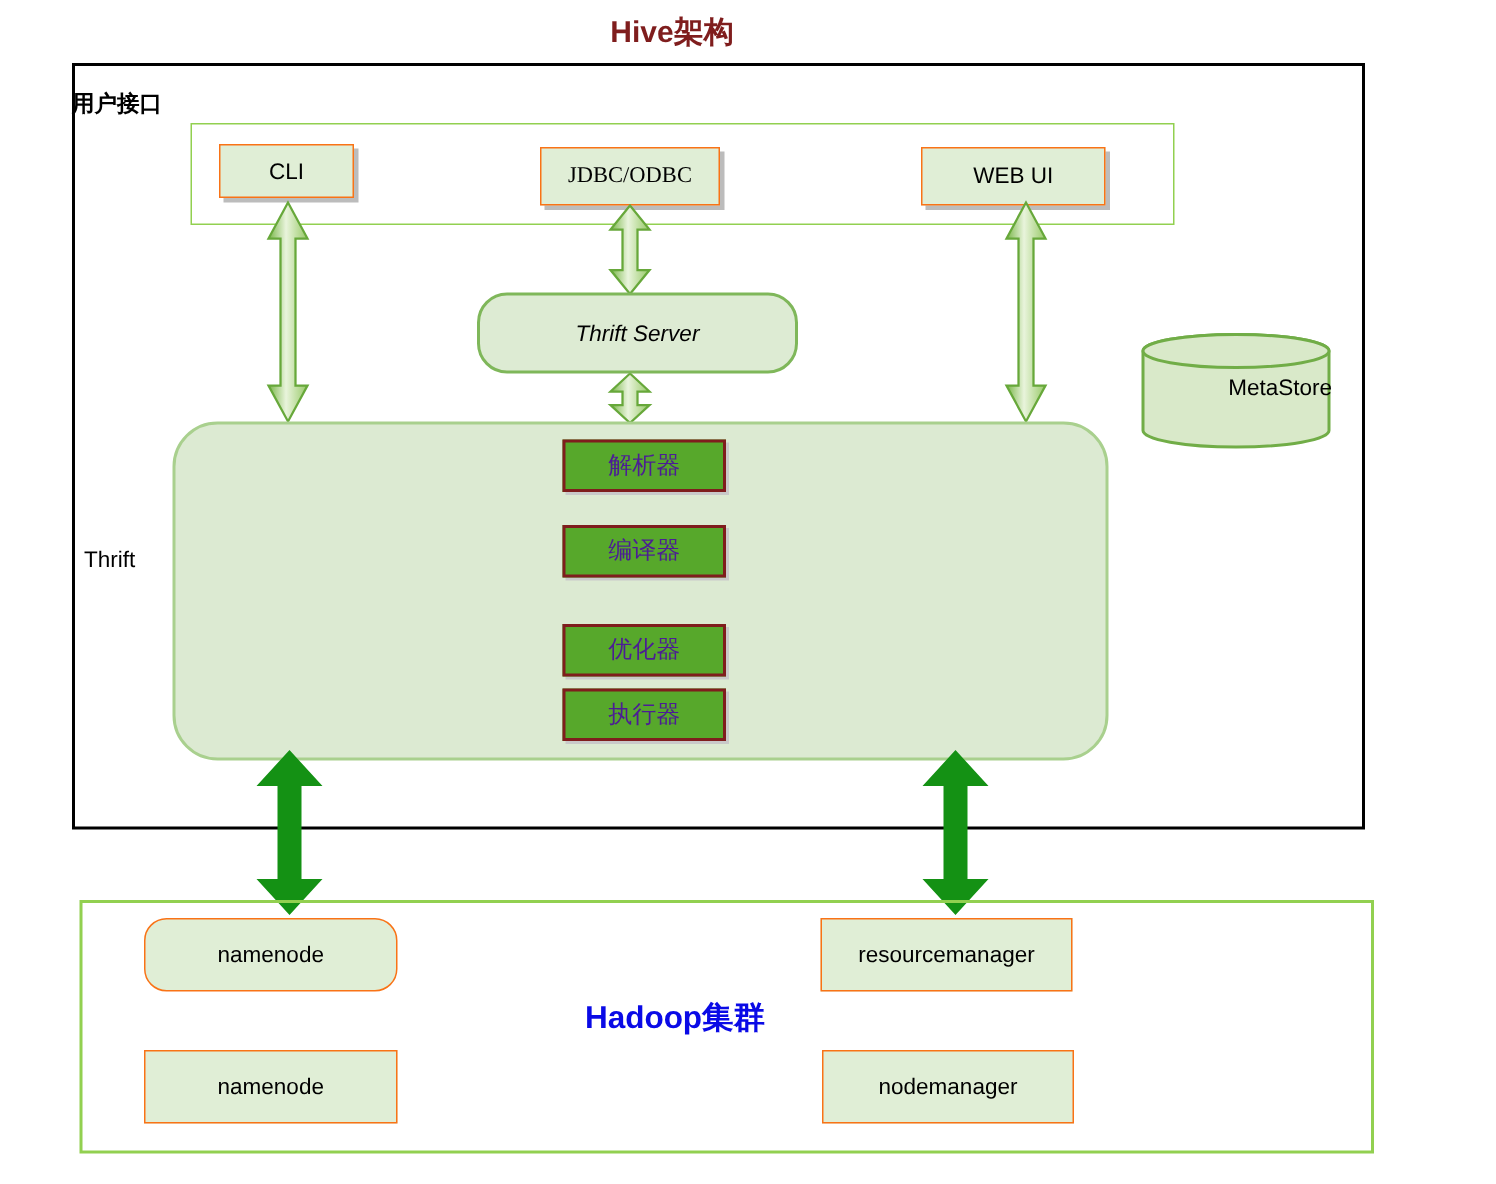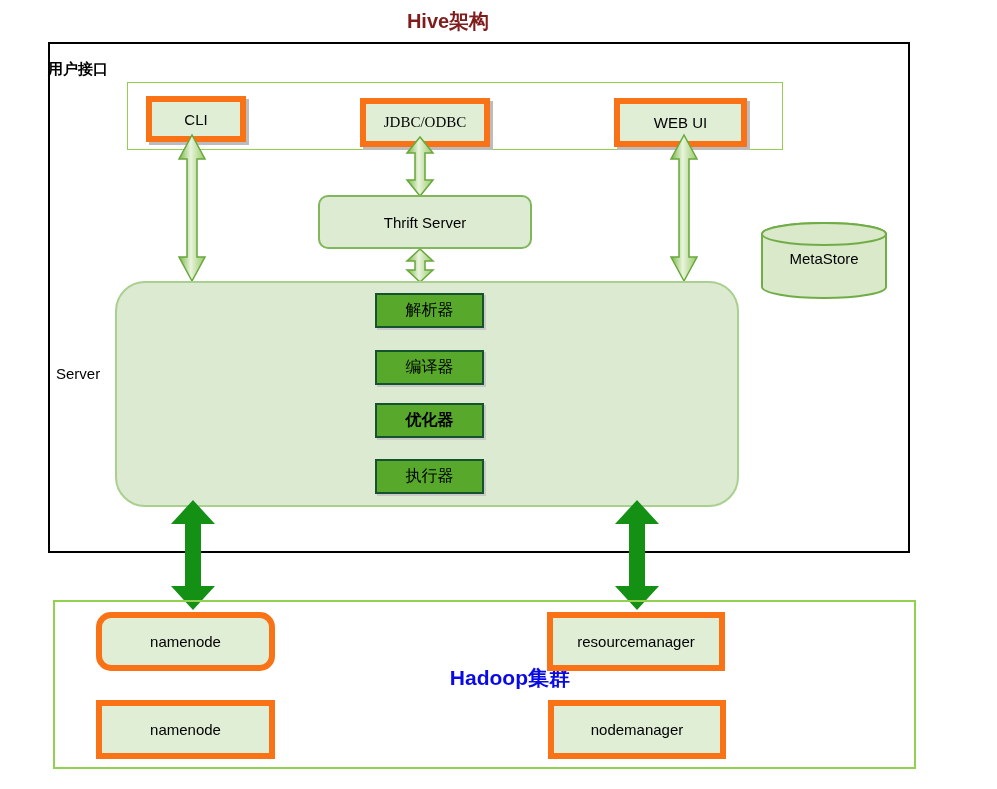--- a/index.html
+++ b/index.html
@@ -16,56 +16,56 @@
   .outer-box{
     left:48px;top:42px;width:858px;height:507px;
     border:2px solid #000000;background:transparent;
   }
   .ui-label{left:48px;top:60px;font-size:15px;font-weight:bold;}
   .ui-container{
     left:127px;top:82px;width:654px;height:66px;
     border:1px solid #92d050;
   }
   .node-box{
-    background:#e0eed6;border:6px solid #f97316;
+    background:#e0eed6;border:1px solid #f97316;
     display:flex;align-items:center;justify-content:center;
     font-size:15px;color:#000;
   }
   .shadowed{box-shadow:3px 3px 0 #bcbcbc;}
   .cli{left:146px;top:96px;width:88px;height:34px;}
   .jdbc{left:360px;top:98px;width:118px;height:37px;font-family:Liberation Serif, serif;}
   .webui{left:614px;top:98px;width:121px;height:37px;}
   .thrift{
-    left:318px;top:195px;width:210px;height:50px;border-radius:10px;
+    left:318px;top:195px;width:210px;height:50px;border-radius:20px;
     background:#ddebd3;border:2px solid #7fb75a;
-    display:flex;align-items:center;justify-content:center;font-size:15px;
+    display:flex;align-items:center;justify-content:center;font-size:15px;font-style:italic;
   }
   .driver-box{
     left:115px;top:281px;width:620px;height:222px;border-radius:30px;
     background:#dcead2;border:2px solid #a9d08e;
   }
   .driver-label{left:56px;top:365px;font-size:15px;color:#000;}
   .component{
     left:375px;width:105px;height:31px;
-    background:#57a82b;border:2px solid #14532d;
+    background:#57a82b;border:2px solid #7f1d1d;
     box-shadow:2px 2px 0 #c9c9c9;
     display:flex;align-items:center;justify-content:center;
-    color:#000000;font-size:16px;
+    color:#4c1d95;font-size:16px;
   }
-  .comp0{top:293px;} .comp1{top:350px;} .comp2{top:403px;font-weight:bold;} .comp3{top:459px;}
+  .comp0{top:293px;} .comp1{top:350px;} .comp2{top:416px;} .comp3{top:459px;}
   .metastore-wrap{left:760px;top:220px;width:128px;height:82px;}
   .metastore-label{
-    left:760px;top:250px;width:128px;text-align:center;font-size:15px;
+    left:760px;top:250px;width:128px;text-align:right;font-size:15px;
   }
   .hadoop-box{
     left:53px;top:600px;width:859px;height:165px;
     border:2px solid #92d050;
   }
   .hadoop-label{
-    left:330px;top:664px;width:240px;text-align:right;
+    left:330px;top:664px;width:240px;text-align:center;
     font-size:21px;font-weight:bold;color:#0a0ae6;
   }
   .namenode{left:96px;top:612px;width:167px;height:47px;border-radius:15px;}
   .datanode{left:96px;top:700px;width:167px;height:47px;}
   .resourcemanager{left:547px;top:612px;width:166px;height:47px;}
   .nodemanager{left:548px;top:700px;width:166px;height:47px;}
   svg.arrow{display:block;overflow:visible;}
   svg.arrow.light polygon{fill:url(#lg);stroke:#67a83a;stroke-width:1.5;}
   svg.arrow.dark polygon{fill:#149114;stroke:none;}
 </style>
@@ -107,21 +107,21 @@
 
 <div class="abs thrift">Thrift Server</div>
 
 <svg class="abs metastore-wrap" viewBox="0 0 128 82">
   <path d="M2,14 a62,11 0 0 1 124,0 v53 a62,11 0 0 1 -124,0 z" fill="#d9e9c9" stroke="#71ad47" stroke-width="2"></path>
   <ellipse cx="64" cy="14" rx="62" ry="11" fill="#d9e9c9" stroke="#71ad47" stroke-width="2"></ellipse>
 </svg>
 <div class="abs metastore-label">MetaStore</div>
 
 <div class="abs driver-box"></div>
-<div class="abs driver-label">Server</div>
+<div class="abs driver-label">Thrift</div>
 <div class="abs component comp0">解析器</div>
 <div class="abs component comp1">编译器</div>
 <div class="abs component comp2">优化器</div>
 <div class="abs component comp3">执行器</div>
 
 <svg class="abs arrow dark" style="left:170px;top:500px" width="46" height="110" viewBox="0 0 46 110">
     <polygon points="23,0 1,24 15,24 15,86 1,86 23,110 45,86 31,86 31,24 45,24"></polygon>
   </svg>
 <svg class="abs arrow dark" style="left:614px;top:500px" width="46" height="110" viewBox="0 0 46 110">
     <polygon points="23,0 1,24 15,24 15,86 1,86 23,110 45,86 31,86 31,24 45,24"></polygon>

